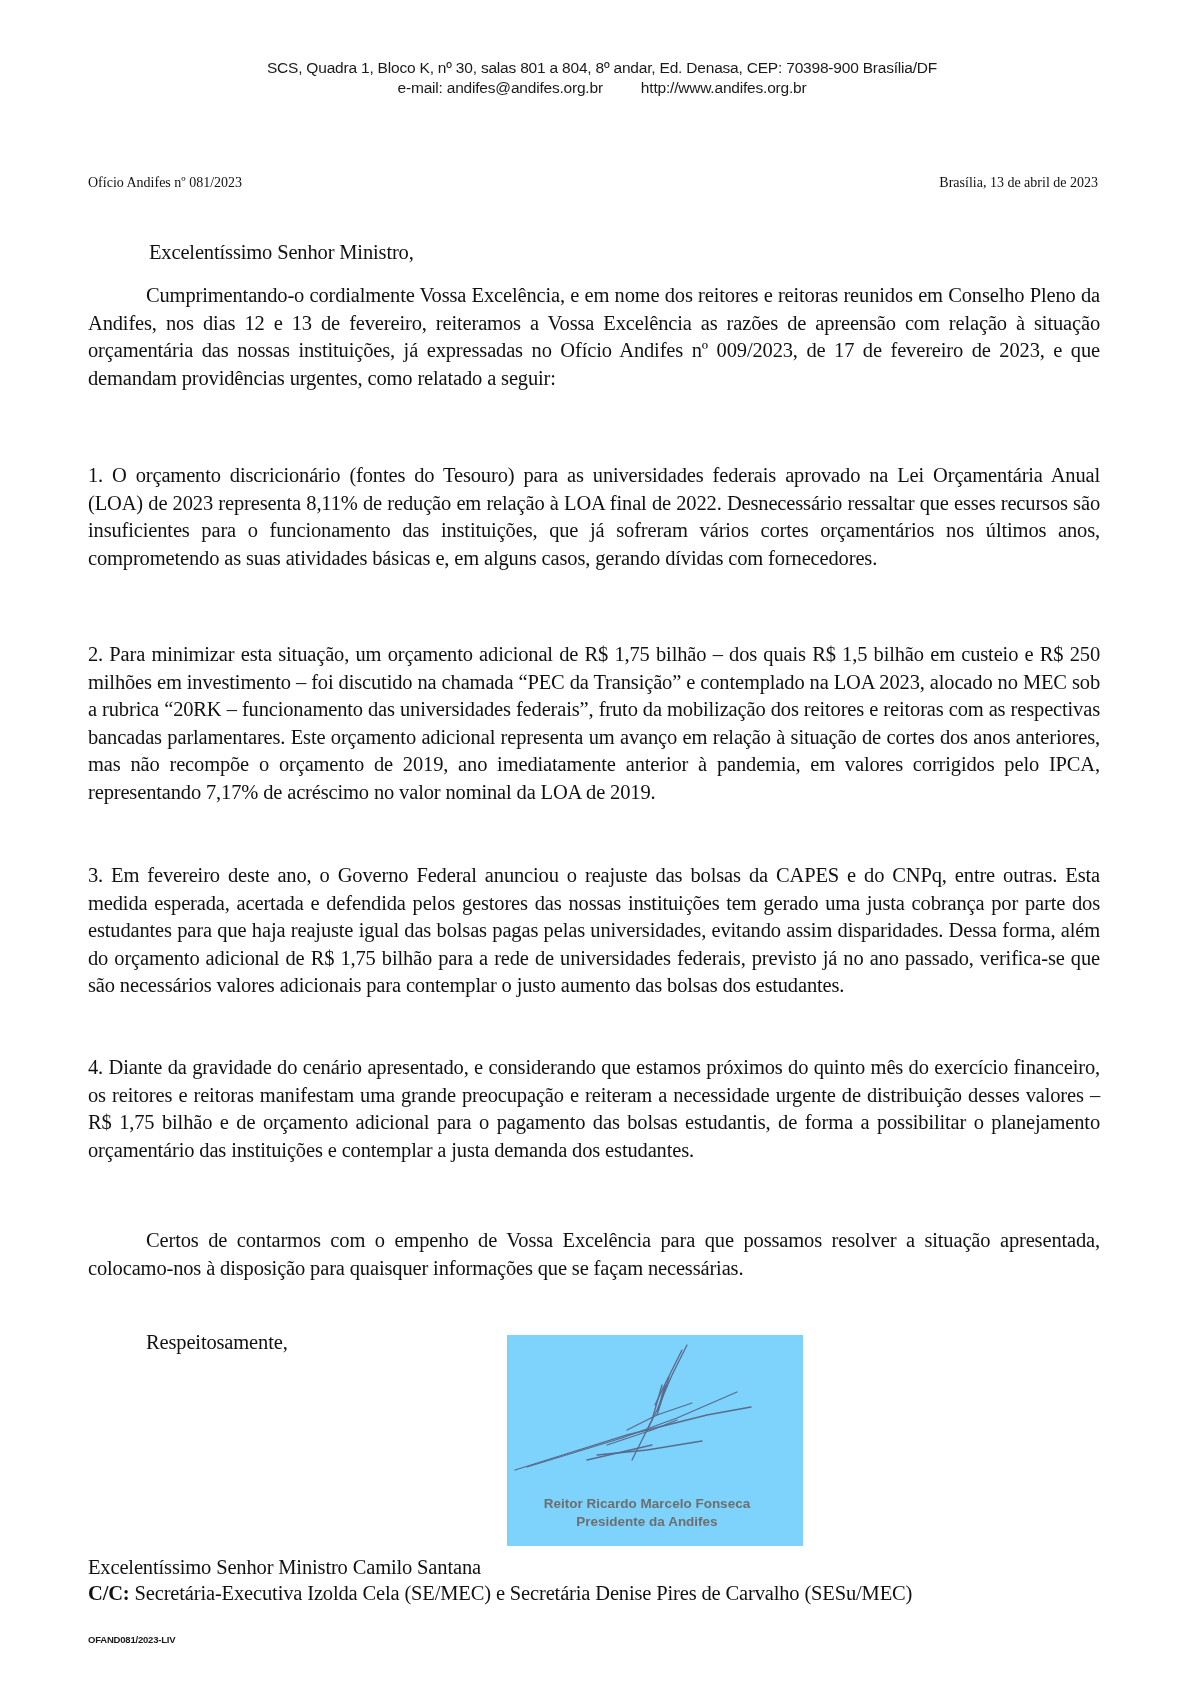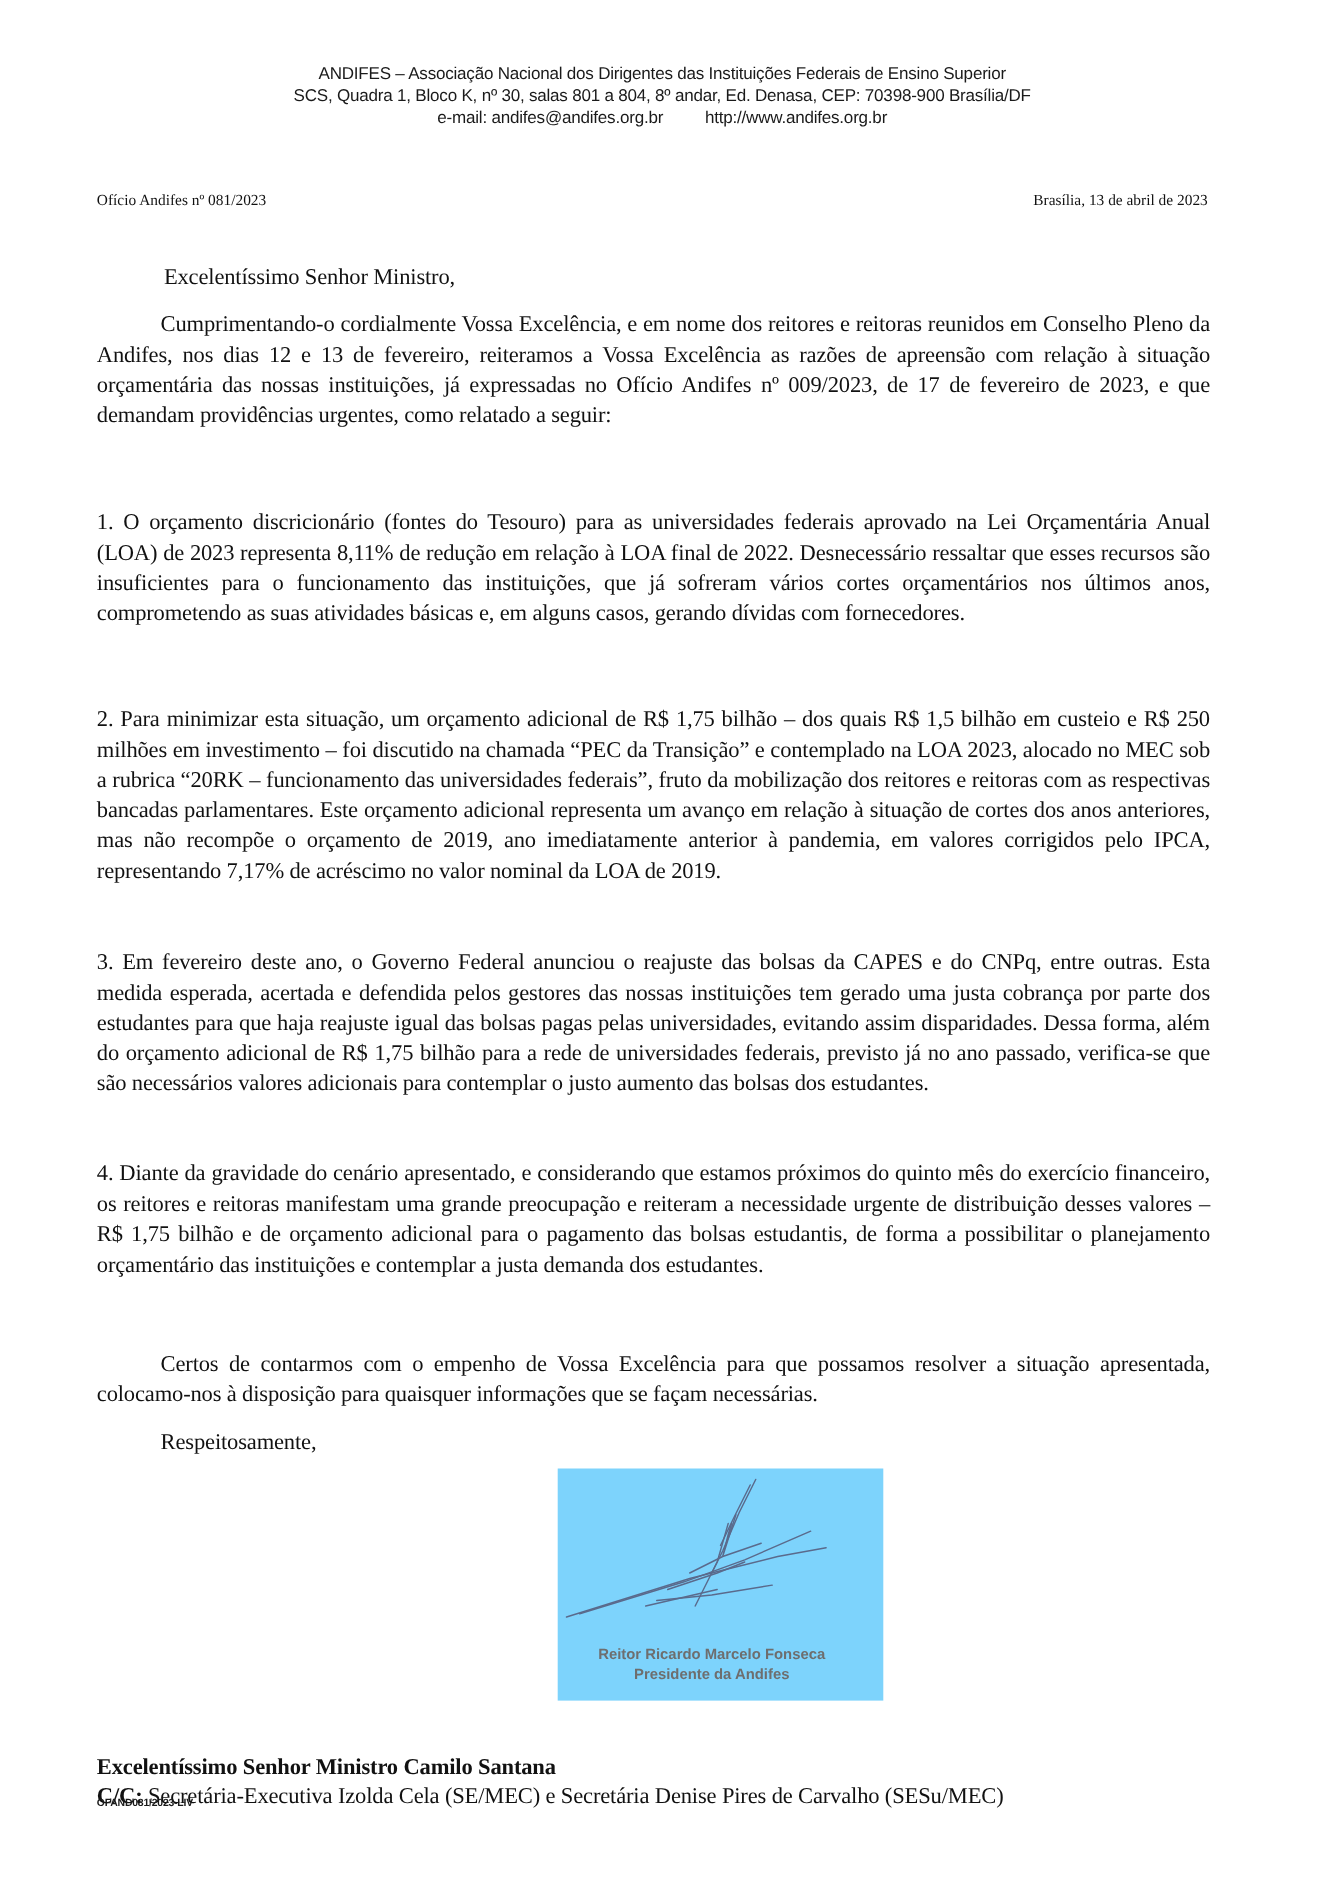--- a/index.html
+++ b/index.html
@@ -52,21 +52,21 @@
     }
     .indent { text-indent: 58px; }
 
     .salutation { top: 236px; }
     .p-intro   { top: 282px; }
     .p-item1   { top: 462px; }
     .p-item2   { top: 641px; }
     .p-item3   { top: 862px; }
     .p-item4   { top: 1054px; }
     .p-closing { top: 1227px; }
-    .p-sign    { top: 1298px; }
+    .p-sign    { top: 1329px; }
 
     .signature-box {
       position: absolute;
       left: 507px;
       top: 1335px;
       width: 296px;
       height: 211px;
       background: #7dd3fc;
     }
     .signature-svg {
@@ -89,40 +89,39 @@
     .signer-role { top: 178px; left: -8px; }
 
     .recipient {
       position: absolute;
       left: 88px;
       top: 1554px;
       font-size: 20.5px;
       line-height: 26px;
       letter-spacing: -0.15px;
     }
-    .recipient .r-name { font-weight: bold; display: block; margin-top: 40px; }
+    .recipient .r-name { font-weight: normal; display: block; }
     .recipient .r-org { display: block; }
     .recipient .r-cc { display: block; white-space: nowrap; }
     .recipient .r-cc-label { font-weight: bold; }
     .doc-code {
       position: absolute;
       left: 88px;
       top: 1634px;
       font-family: "Liberation Sans", "DejaVu Sans", sans-serif;
       font-size: 9.5px;
       font-weight: bold;
       color: #1a1a1a;
       letter-spacing: -0.2px;
     }
   </style>
 </head>
 <body>
 
 <header class="letterhead">
-  <span class="line">ANDIFES – Associação Nacional dos Dirigentes das Instituições Federais de Ensino Superior</span>
   <span class="line">SCS, Quadra 1, Bloco K, nº 30, salas 801 a 804, 8º andar, Ed. Denasa, CEP: 70398-900 Brasília/DF</span>
   <span class="line">
     <span>e-mail: andifes@andifes.org.br</span><span class="contact-gap"></span><span>http://www.andifes.org.br</span>
   </span>
 </header>
 
 <div class="ref-row">
   <span>Ofício Andifes nº 081/2023</span>
   <span>Brasília, 13 de abril de 2023</span>
 </div>

